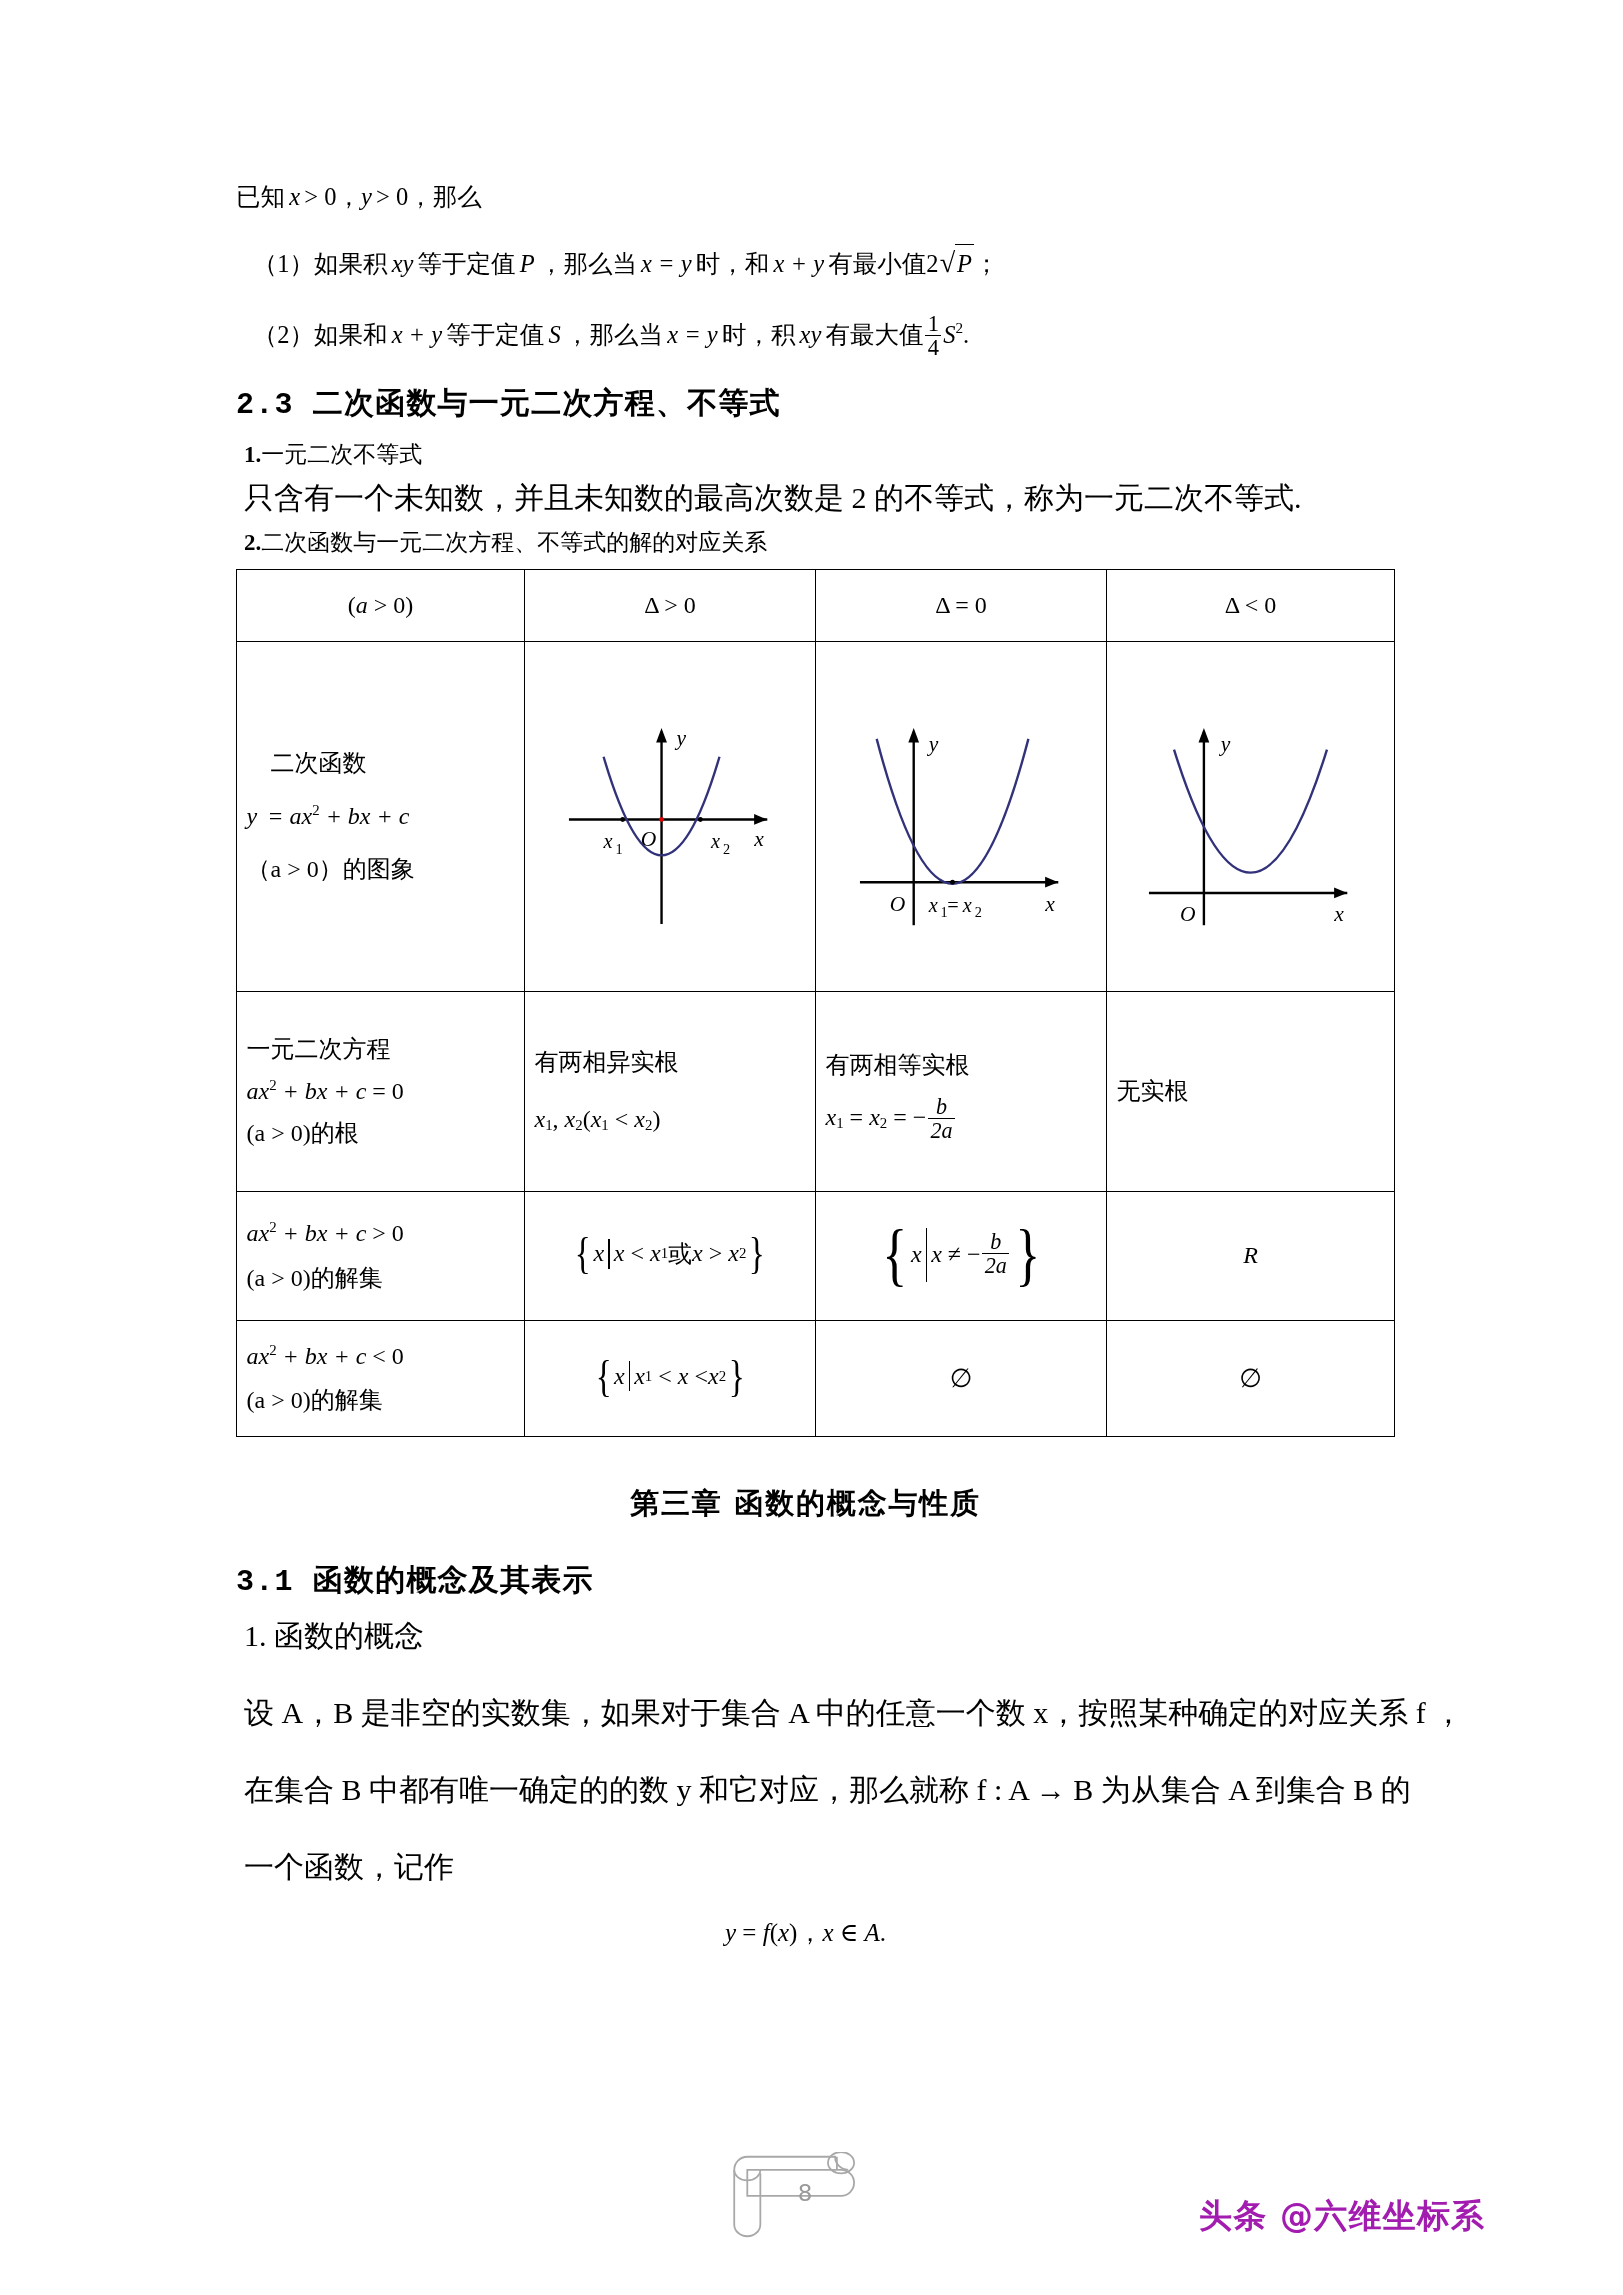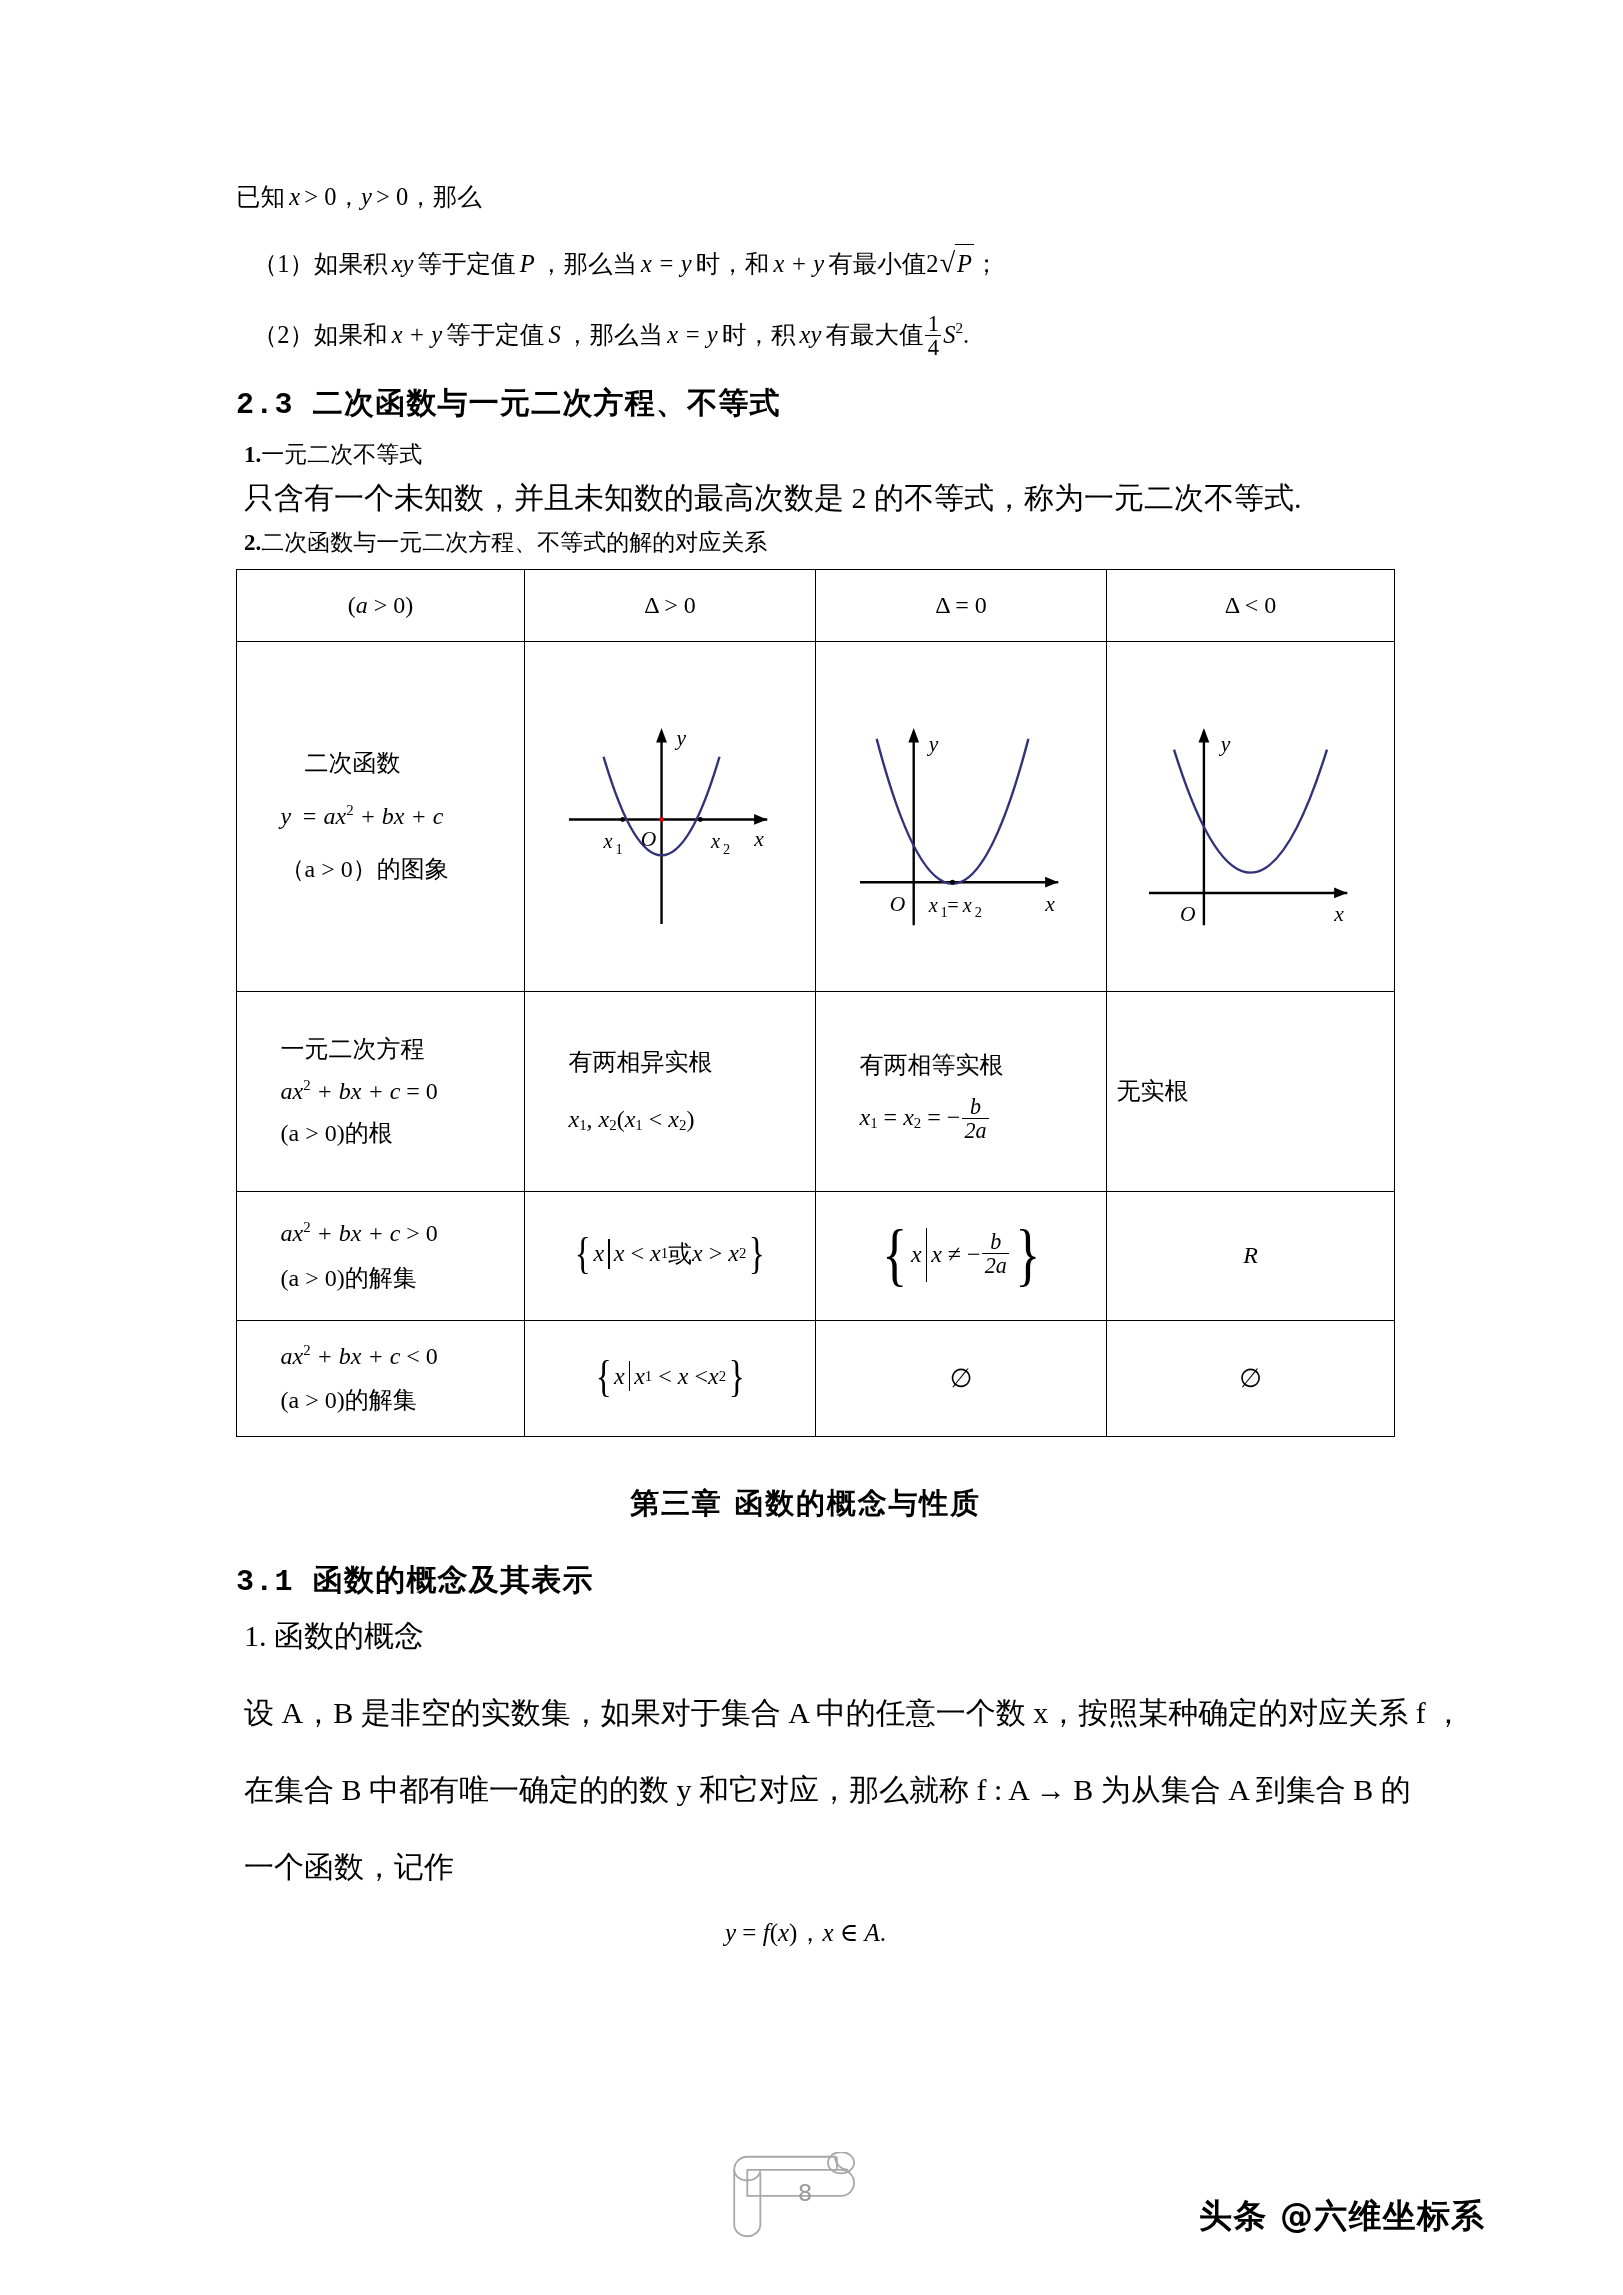--- a/index.html
+++ b/index.html
@@ -131,21 +131,21 @@
   }
   td.c0 { width: 268px; }
   td.c1 { width: 271px; }
   td.c2 { width: 271px; }
   td.c3 { width: 268px; }
   td.hdr { text-align: center; height: 57px; }
   td.gcell { text-align: center; height: 334px; padding: 3.6px; }
   td.left { text-align: left; }
   td.ctr  { text-align: center; }
   .cellstack { line-height: 1.75; }
-  .cellstack .row1 { display:block;margin-left:34px; }
+  .cellstack .row1 { display:block; }
   .firstcol-label { padding-left: 24px; }
 
   svg.parab { display: block; margin: 0 auto; }
 
   
   .footer-scroll {
     position: absolute;
     left: 716px;
     top: 2152px;
     width: 167px;
@@ -161,21 +161,21 @@
     font-size: 23px;
     color: #9a9a9a;
   }
   .watermark {
     position: absolute;
     left: 1199px;
     top: 2194px;
     font-family: "DejaVu Sans", sans-serif;
     font-size: 33px;
     font-weight: bold;
-    color: #000000;
+    color: #a21caf;
     letter-spacing: 1.2px;
     white-space: nowrap;
     text-align: right;
   }
   .formula-center {
     text-align: center;
     font-size: 25px;
     margin-top: 27.4px;
   }
   .para-gap { height: 20px; }

